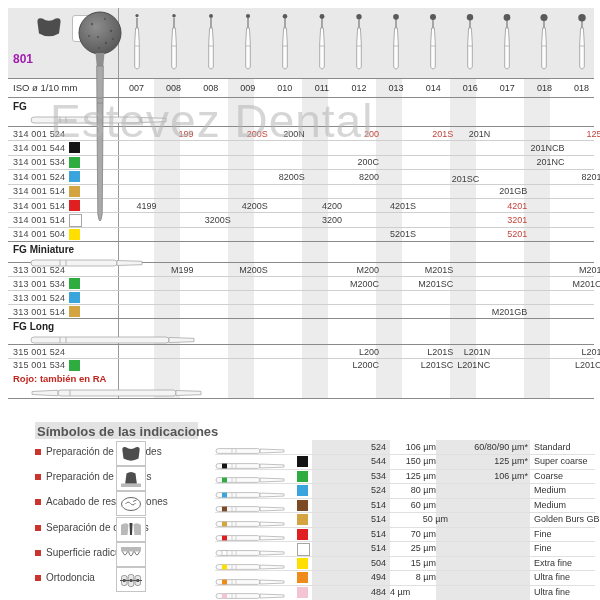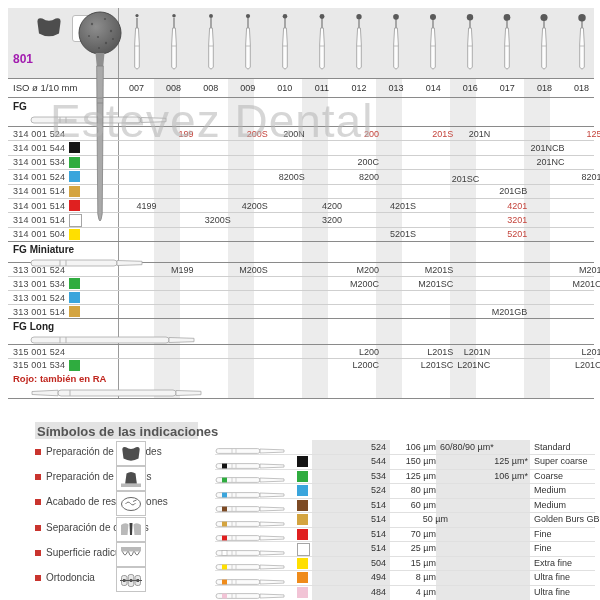--- a/index.html
+++ b/index.html
@@ -363,21 +363,21 @@
       <div class="stripe" style="position: absolute; left: 436px; top: 440px; width: 94px; height: 160px; background: rgb(231, 231, 231);"></div>
       <div style="position: absolute; left: 215px; top: 442px; z-index: 2;"><svg width="72" height="10" viewBox="0 0 72 10">
     <rect x="1" y="2.6" width="44" height="4.8" rx="2.4" fill="#fbfbfb" stroke="#b2b2b2" stroke-width="0.8"></rect>
 
     <line x1="17" y1="2.6" x2="17" y2="7.4" stroke="#c5c5c5" stroke-width="0.8"></line>
     <line x1="21" y1="2.6" x2="21" y2="7.4" stroke="#c5c5c5" stroke-width="0.8"></line>
     <polygon points="45,3 69,3.9 69,6.1 45,7" fill="#fbfbfb" stroke="#b2b2b2" stroke-width="0.8"></polygon>
   </svg></div>
       <div class="gritcell" style="position: absolute; left: 330px; top: 441.5px; width: 56px; text-align: right; z-index: 2;">524</div>
       <div class="gritcell" style="position: absolute; left: 390px; top: 441.5px; width: 46px; text-align: right; z-index: 2;">106 µm</div>
-      <div class="gritcell" style="position: absolute; left: 440px; top: 441.5px; width: 88px; text-align: left; z-index: 2;">60/80/90 µm*</div>
+      <div class="gritcell" style="position: absolute; left: 440px; top: 441.5px; width: 88px; text-align: right; z-index: 2;">60/80/90 µm*</div>
       <div class="gritcell" style="position: absolute; left: 534px; top: 441.5px; z-index: 2;">Standard</div>
       <div class="hl" style="position: absolute; left: 215px; top: 454.2px; width: 380px; background: rgb(224, 224, 224);"></div>
       <div style="position: absolute; left: 215px; top: 456.5px; z-index: 2;"><svg width="72" height="10" viewBox="0 0 72 10">
     <rect x="1" y="2.6" width="44" height="4.8" rx="2.4" fill="#fbfbfb" stroke="#b2b2b2" stroke-width="0.8"></rect>
     <rect x="7" y="2.6" width="5" height="4.8" fill="#141414"></rect>
     <line x1="17" y1="2.6" x2="17" y2="7.4" stroke="#c5c5c5" stroke-width="0.8"></line>
     <line x1="21" y1="2.6" x2="21" y2="7.4" stroke="#c5c5c5" stroke-width="0.8"></line>
     <polygon points="45,3 69,3.9 69,6.1 45,7" fill="#fbfbfb" stroke="#b2b2b2" stroke-width="0.8"></polygon>
   </svg></div>
       <div class="sq" style="position: absolute; left: 297px; top: 456px; background: rgb(20, 20, 20);"></div>
@@ -485,17 +485,17 @@
       <div class="hl" style="position: absolute; left: 215px; top: 584.7px; width: 380px; background: rgb(224, 224, 224);"></div>
       <div style="position: absolute; left: 215px; top: 587px; z-index: 2;"><svg width="72" height="10" viewBox="0 0 72 10">
     <rect x="1" y="2.6" width="44" height="4.8" rx="2.4" fill="#fbfbfb" stroke="#b2b2b2" stroke-width="0.8"></rect>
     <rect x="7" y="2.6" width="5" height="4.8" fill="#f2c4d6"></rect>
     <line x1="17" y1="2.6" x2="17" y2="7.4" stroke="#c5c5c5" stroke-width="0.8"></line>
     <line x1="21" y1="2.6" x2="21" y2="7.4" stroke="#c5c5c5" stroke-width="0.8"></line>
     <polygon points="45,3 69,3.9 69,6.1 45,7" fill="#fbfbfb" stroke="#b2b2b2" stroke-width="0.8"></polygon>
   </svg></div>
       <div class="sq" style="position: absolute; left: 297px; top: 586.5px; background: rgb(242, 196, 214);"></div>
       <div class="gritcell" style="position: absolute; left: 330px; top: 586.5px; width: 56px; text-align: right; z-index: 2;">484</div>
-      <div class="gritcell" style="position: absolute; left: 390px; top: 586.5px; width: 46px; text-align: right; z-index: 2;">4 µm</div>
+      <div class="gritcell" style="position: absolute; left: 390px; top: 586.5px; width: 46px; text-align: left; z-index: 2;">4 µm</div>
       <div class="gritcell" style="position: absolute; left: 534px; top: 586.5px; z-index: 2;">Ultra fine</div>
     </div>
 
 </div>
 
 </body></html>

